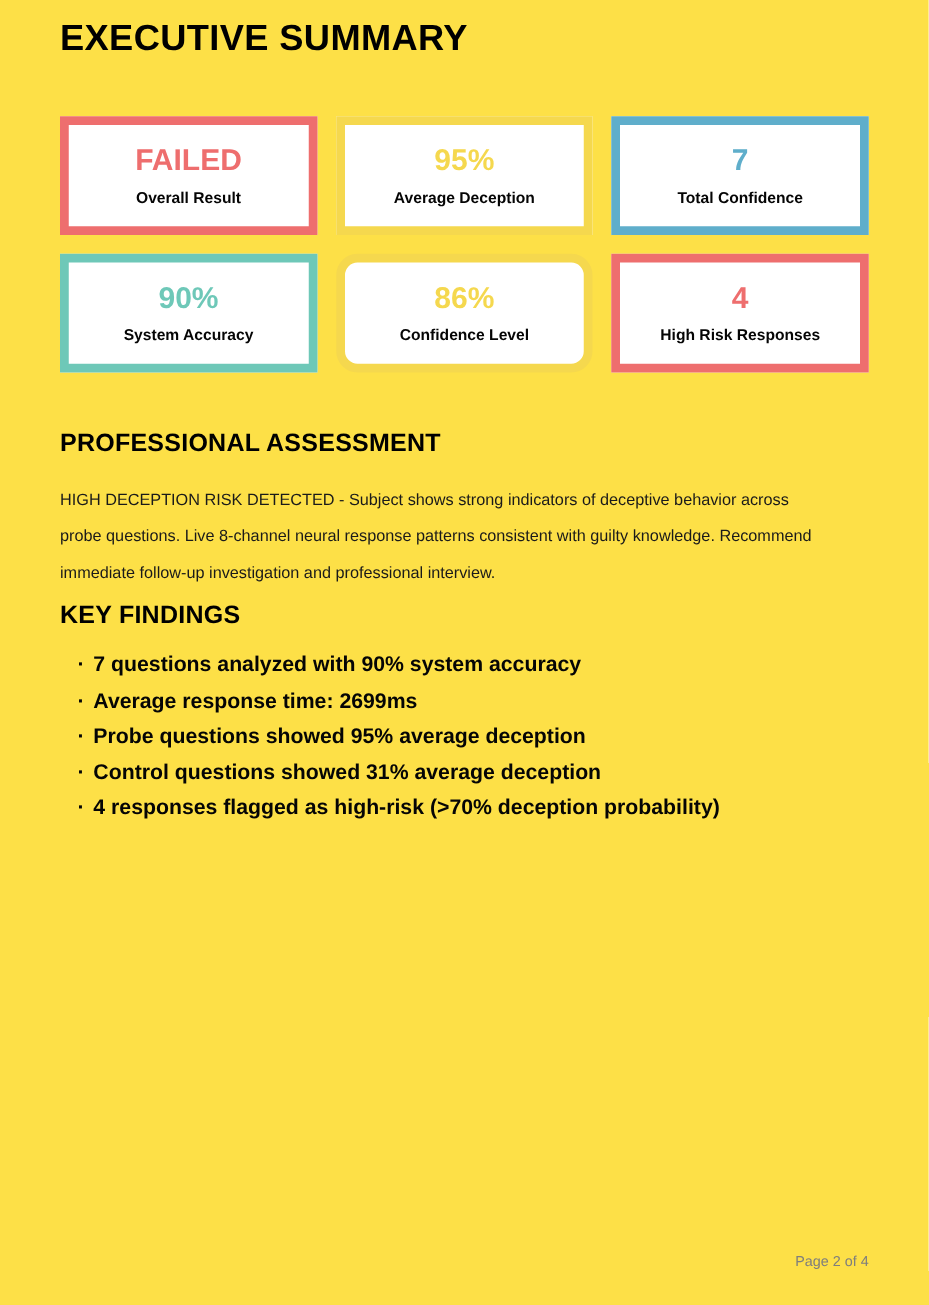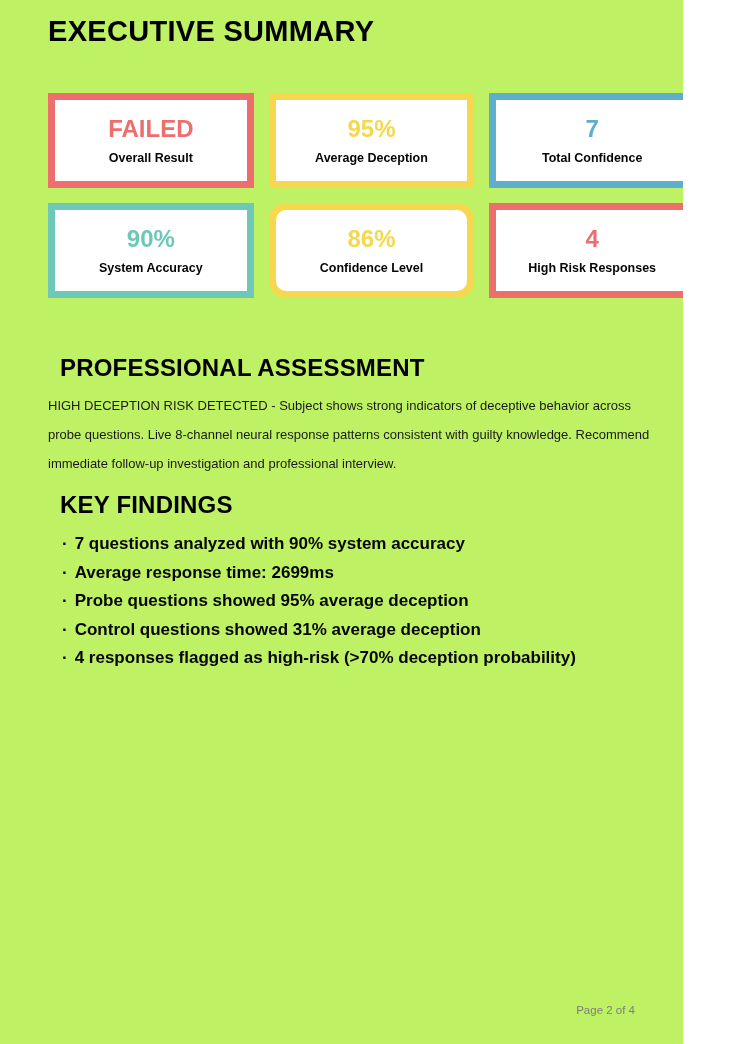--- a/index.html
+++ b/index.html
@@ -1,20 +1,20 @@
 <!DOCTYPE html>
 <html><head>
 <meta charset="utf-8">
 <style>
   html, body { margin: 0; padding: 0; background: #ffffff; }
   .page {
     position: relative;
-    width: 683px;
+    width: 743px;
     height: 1044px;
-    background: #bef264;
+    background: #fde047;
     font-family: "Liberation Sans", sans-serif;
     overflow: hidden;
   }
   .page-title {
     position: absolute;
     left: 48px;
     top: 15px;
     margin: 0;
     font-size: 29px;
     line-height: 32px;
@@ -53,28 +53,28 @@
     font-size: 12.5px;
     font-weight: 700;
     line-height: 1;
     color: #050505;
     text-align: right;
   }
   .section { position: absolute; left: 48px; width: 650px; }
   .section-assessment { top: 344px; }
   .section-findings  { top: 481px; }
   .section-heading {
-    margin: 12px;
-    font-size: 24px;
+    margin: 0;
+    font-size: 20px;
     line-height: 23px;
     font-weight: 700;
     color: #000000;
     letter-spacing: 0.2px;
   }
-  .assessment-paragraph { }
+  .assessment-paragraph { margin-top: 18px; }
   .assessment-line {
     font-size: 13px;
     line-height: 29px;
     font-weight: 400;
     color: #1a1a1a;
   }
   .findings-list {
     list-style: none;
     margin: 14px 0 0 0;
     padding: 0 0 0 14px;

